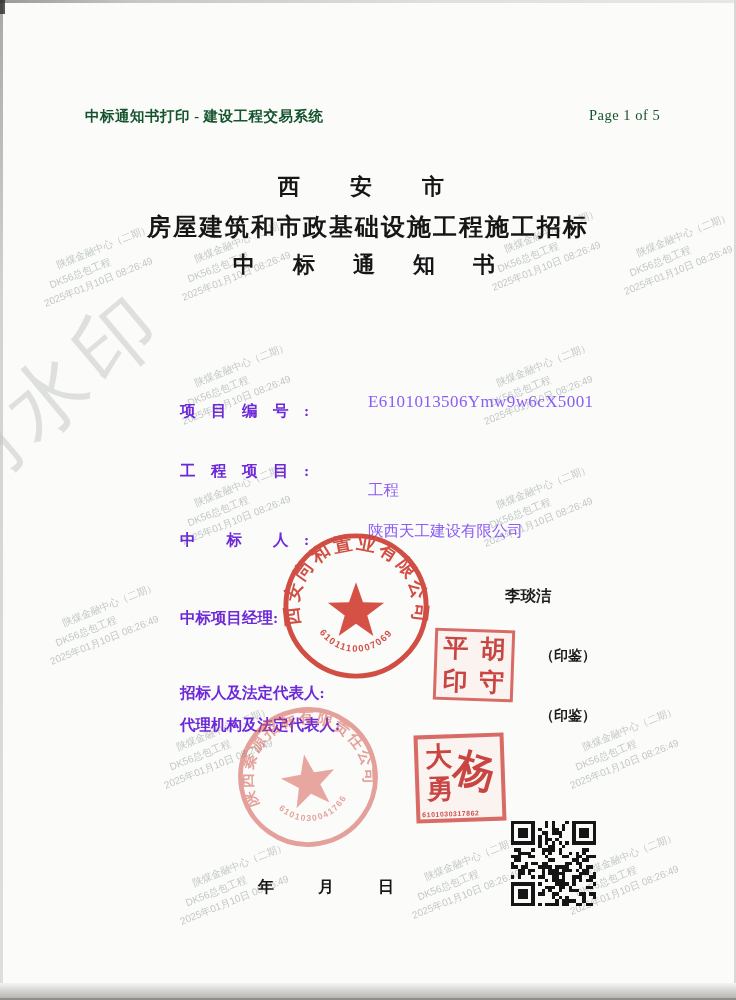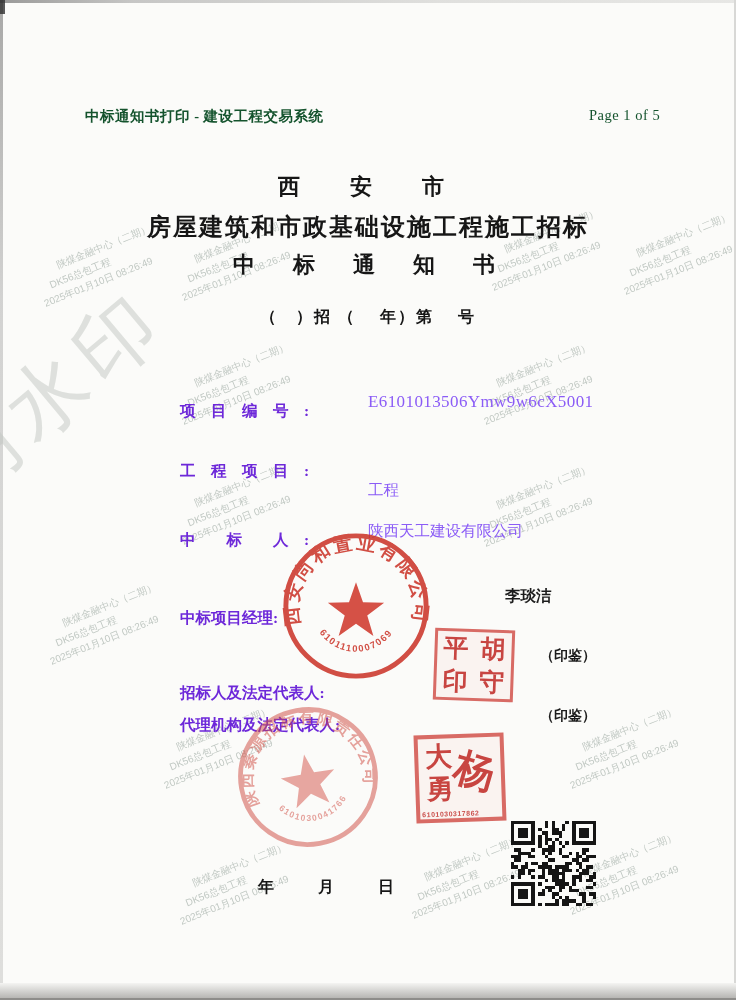--- a/index.html
+++ b/index.html
@@ -142,21 +142,20 @@
         <span>2025年01月10日 08:26:49</span>
       </div>
     </div>
 
   <div class="abs hdr hdr-left">中标通知书打印 - 建设工程交易系统</div>
   <div class="abs hdr hdr-right">Page 1 of 5</div>
 
   <div class="abs t-center title1">西　安　市</div>
   <div class="abs t-center title2">房屋建筑和市政基础设施工程施工招标</div>
   <div class="abs t-center title3">中　标　通　知　书</div>
-  <div class="abs t-center docno">（　）招 （　 年）第　 号</div>
 
   <div class="abs lbl" style="top:393px">项　目　编　号　:</div>
   <div class="abs val val-latin" style="top:392px">E6101013506Ymw9w6cX5001</div>
 
   <div class="abs lbl" style="top:453px">工　程　项　目　:</div>
   <div class="abs val" style="top:480px">工程</div>
 
   <div class="abs lbl" style="top:522px">中　　标　　人　:</div>
   <div class="abs val" style="top:521px">陕西天工建设有限公司</div>
 

